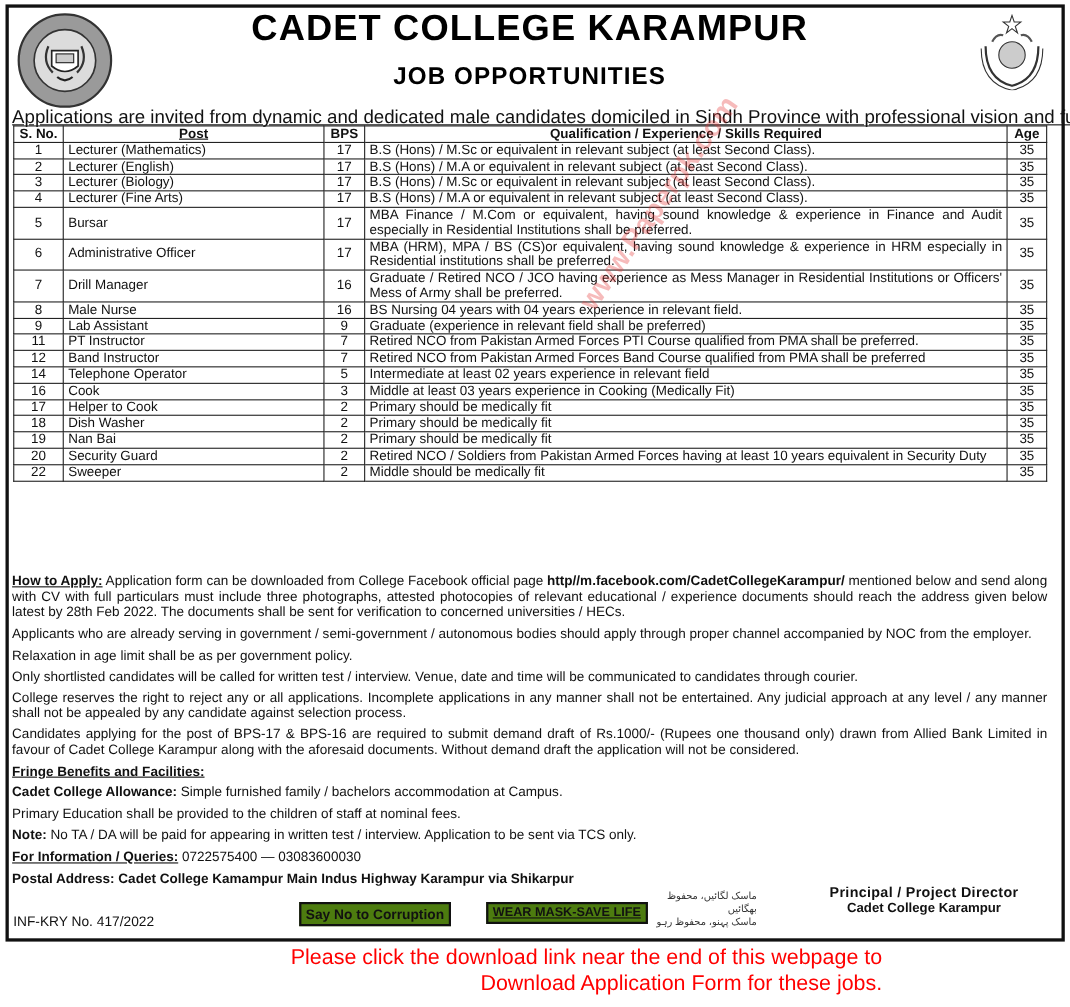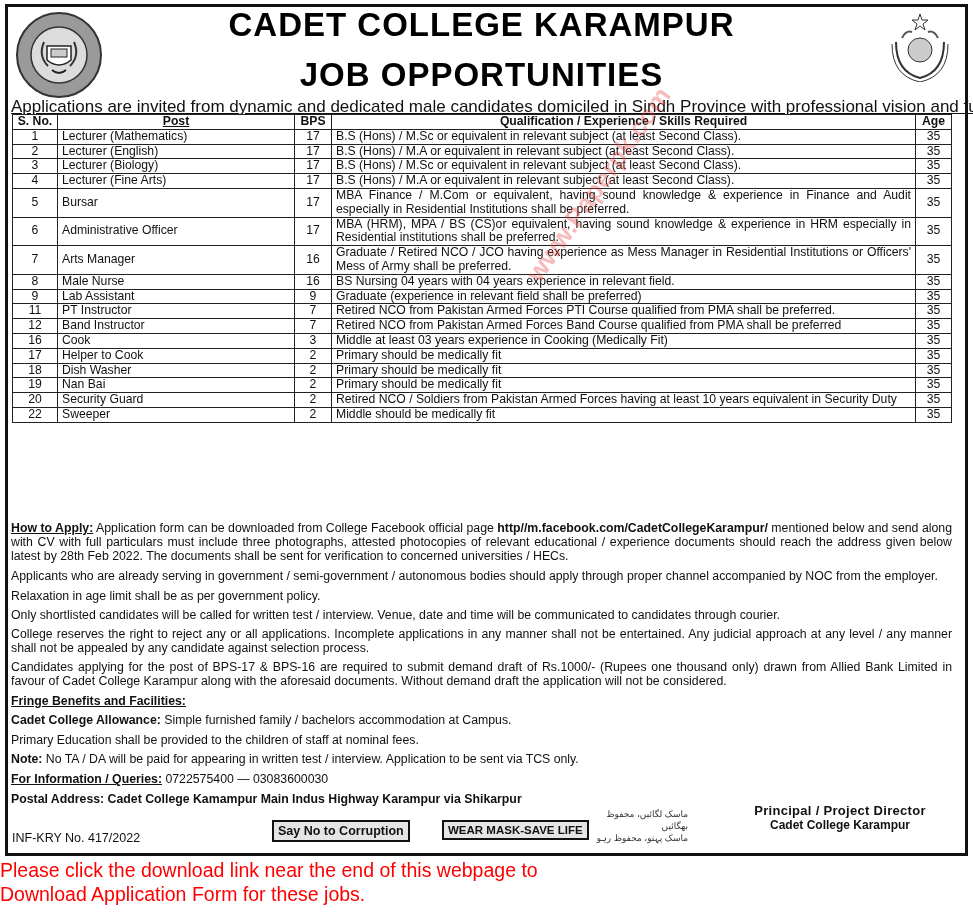--- a/index.html
+++ b/index.html
@@ -3,39 +3,39 @@
 <meta charset="utf-8">
 <style>
   html,body{margin:0;padding:0;background:#fff;}
   body{width:973px;height:915px;position:relative;overflow:hidden;font-family:"Liberation Sans",sans-serif;color:#111;}
   .frame{position:absolute;left:5px;top:4px;width:957px;height:846px;border:3px solid #111;background:#fff;}
   .logo{position:absolute;}
   .logo-left{left:14px;top:10px;width:90px;height:90px;}
   .logo-right{left:886px;top:12px;width:68px;height:70px;}
   .title{position:absolute;left:0;width:963px;text-align:center;font-weight:bold;color:#000;letter-spacing:1px;}
   .title1{top:6px;font-size:33px;}
-  .title2{top:56px;font-size:33px;}
+  .title2{top:56px;font-size:22px;}
   .intro{position:absolute;left:11px;top:97px;font-size:17px;white-space:nowrap;text-decoration:underline;}
   table.jobs{position:absolute;left:12px;top:114px;width:940px;border-collapse:collapse;font-size:12.2px;}
   table.jobs th,table.jobs td{border:1.3px solid #222;padding:0 4px;line-height:13.8px;height:13.8px;vertical-align:middle;}
   table.jobs th{font-weight:bold;text-align:center;}
   td.c{text-align:center;}
   td.q{text-align:justify;}
   tr.tall td{height:27px;}
   .col-sno{width:36px;} .col-post{width:228px;text-decoration:underline;} .col-bps{width:28px;} .col-age{width:27px;margin-left:24px;}
   .para{position:absolute;left:11px;width:941px;font-size:12.3px;line-height:14.2px;text-align:justify;}
   .u{text-decoration:underline;font-weight:bold;}
   b{font-weight:bold;}
-  .badge{position:absolute;border:2px solid #111;font-weight:bold;font-size:12.5px;padding:2px 4px;background:#e5e5e5;}
+  .badge{position:absolute;border:2px solid #111;font-weight:bold;font-size:12.5px;padding:2px 4px;background:#4d7c0f;}
   .urdu{position:absolute;left:588px;top:808px;font-size:9px;line-height:12px;color:#333;direction:rtl;text-align:right;width:100px;}
   .sign{position:absolute;left:730px;top:803px;width:220px;text-align:center;font-weight:bold;}
   .sign .s1{font-size:13px;letter-spacing:.3px;}
   .sign .s2{font-size:12px;}
   .ref{position:absolute;left:12px;top:831px;font-size:12.5px;}
-  .notice{position:absolute;left:0;top:858px;width:802px;text-align:left;color:#f00;font-size:19.5px;line-height:24px;}
+  .notice{position:absolute;left:0;top:858px;width:802px;text-align:right;color:#f00;font-size:19.5px;line-height:24px;}
   .watermark{position:absolute;left:520px;top:270px;color:rgba(230,60,60,.35);font-size:26px;font-weight:bold;transform:rotate(-55deg);transform-origin:left top;pointer-events:none;white-space:nowrap;}
 </style>
 </head>
 <body>
 
 <div class="frame"></div>
 
 <svg class="logo logo-left" viewBox="0 0 90 90">
   <circle cx="45" cy="45" r="42" fill="#9a9a9a" stroke="#333" stroke-width="2"></circle>
   <circle cx="45" cy="45" r="28" fill="#dcdcdc" stroke="#333" stroke-width="1.5"></circle>
@@ -105,21 +105,21 @@
       </tr>
       <tr class="tall">
         <td class="c">6</td>
         <td>Administrative Officer</td>
         <td class="c">17</td>
         <td class="q">MBA (HRM), MPA / BS (CS)or equivalent, having sound knowledge &amp; experience in HRM especially in Residential institutions shall be preferred.</td>
         <td class="c">35</td>
       </tr>
       <tr class="tall">
         <td class="c">7</td>
-        <td>Arts Manager</td>
+        <td>Drill Manager</td>
         <td class="c">16</td>
         <td class="q">Graduate / Retired NCO / JCO having experience as Mess Manager in Residential Institutions or Officers' Mess of Army shall be preferred.</td>
         <td class="c">35</td>
       </tr>
       <tr>
         <td class="c">8</td>
         <td>Male Nurse</td>
         <td class="c">16</td>
         <td class="q">BS Nursing 04 years with 04 years experience in relevant field.</td>
         <td class="c">35</td>
@@ -136,20 +136,27 @@
         <td>PT Instructor</td>
         <td class="c">7</td>
         <td class="q">Retired NCO from Pakistan Armed Forces PTI Course qualified from PMA shall be preferred.</td>
         <td class="c">35</td>
       </tr>
       <tr>
         <td class="c">12</td>
         <td>Band Instructor</td>
         <td class="c">7</td>
         <td class="q">Retired NCO from Pakistan Armed Forces Band Course qualified from PMA shall be preferred</td>
+        <td class="c">35</td>
+      </tr>
+      <tr>
+        <td class="c">14</td>
+        <td>Telephone Operator</td>
+        <td class="c">5</td>
+        <td class="q">Intermediate at least 02 years experience in relevant field</td>
         <td class="c">35</td>
       </tr>
       <tr>
         <td class="c">16</td>
         <td>Cook</td>
         <td class="c">3</td>
         <td class="q">Middle at least 03 years experience in Cooking (Medically Fit)</td>
         <td class="c">35</td>
       </tr>
       <tr>
@@ -202,21 +209,21 @@
 <div class="para" style="top:660px;">Candidates applying for the post of BPS-17 &amp; BPS-16 are required to submit demand draft of Rs.1000/- (Rupees one thousand only) drawn from Allied Bank Limited in favour of Cadet College Karampur along with the aforesaid documents. Without demand draft the application will not be considered.</div>
 <div class="para" style="top:694px;"><span class="u">Fringe Benefits and Facilities:</span></div>
 <div class="para" style="top:713px;"><b>Cadet College Allowance:</b><span> Simple furnished family / bachelors accommodation at Campus.</span></div>
 <div class="para" style="top:733px;">Primary Education shall be provided to the children of staff at nominal fees.</div>
 <div class="para" style="top:752px;"><b>Note:</b><span> No TA / DA will be paid for appearing in written test / interview. Application to be sent via TCS only.</span></div>
 <div class="para" style="top:772px;"><span class="u">For Information / Queries:</span><span> 0722575400 — 03083600030</span></div>
 <div class="para" style="top:792px;font-weight:bold;">Postal Address: Cadet College Kamampur Main Indus Highway Karampur via Shikarpur</div>
 
 <div class="ref">INF-KRY No. 417/2022</div>
 <div class="badge" style="left:272px;top:820px;">Say No to Corruption</div>
-<div class="badge" style="left:442px;top:820px;font-size:11.5px;">WEAR MASK-SAVE LIFE</div>
+<div class="badge" style="left:442px;top:820px;font-size:11.5px;text-decoration:underline;">WEAR MASK-SAVE LIFE</div>
 <div class="urdu">
   <div>ماسک لگائیں، محفوظ بھگائیں</div>
   <div>ماسک پہنو، محفوظ رہو</div>
 </div>
 <div class="sign">
   <div class="s1">Principal / Project Director</div>
   <div class="s2">Cadet College Karampur</div>
 </div>
 
 <div class="notice" style="color: rgb(255, 0, 0);">

